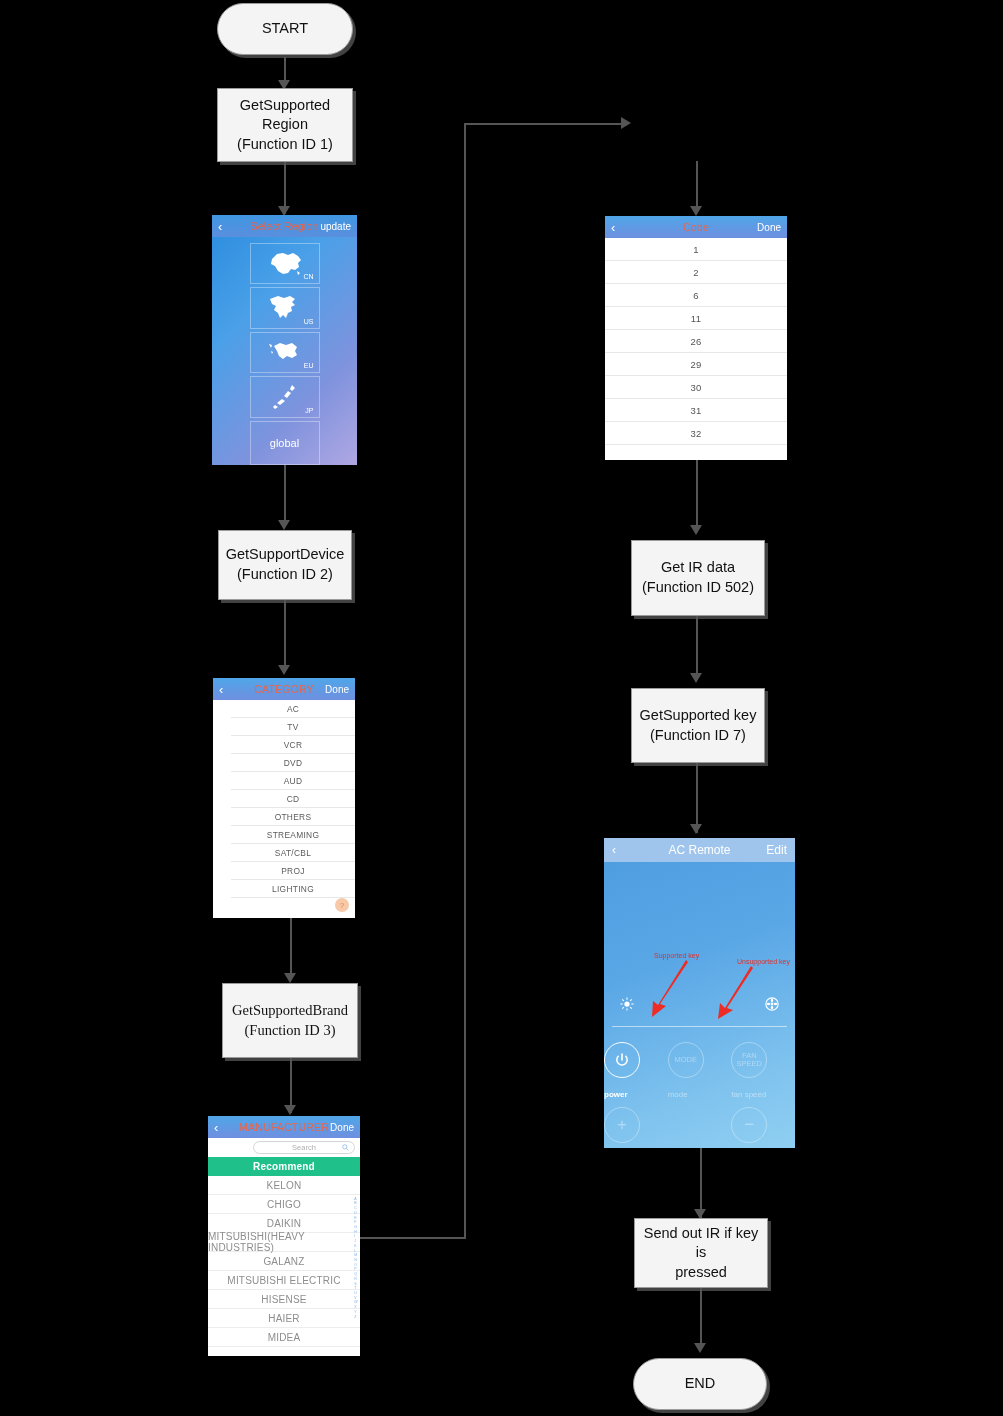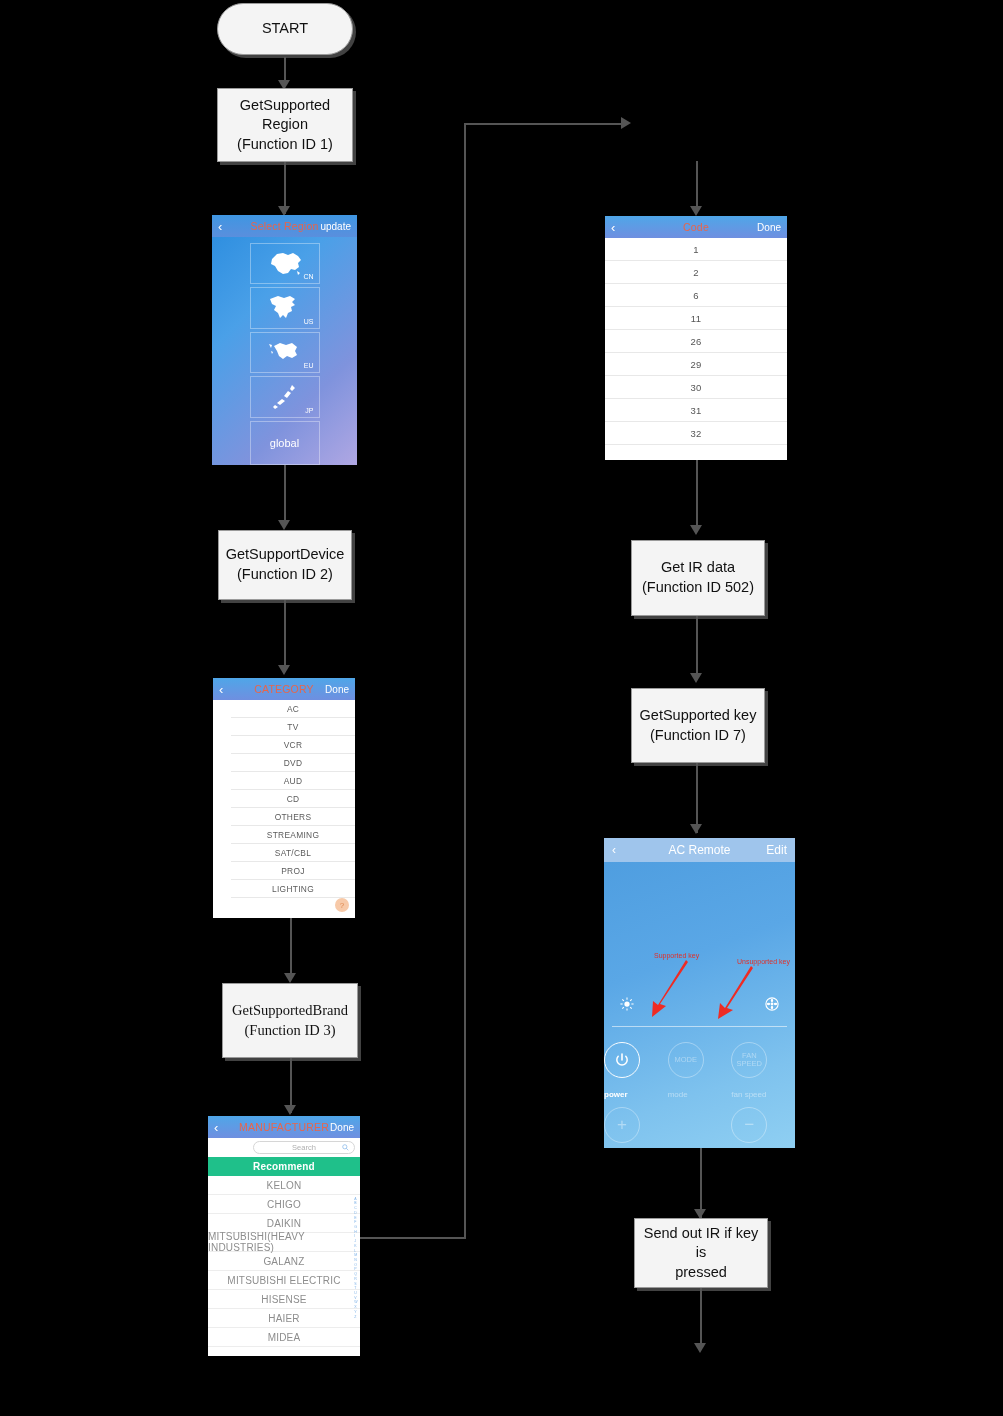--- a/index.html
+++ b/index.html
@@ -438,14 +438,17 @@
   <div class="conn v" style="left:700px; top:1148px; height:70px;"></div>
   <div class="arrowhead" style="left:694px; top:1209px;"></div>
 
   <div class="node" style="left:634px; top:1218px; width:134px; height:70px;">
     <span>Send out IR if key is
 pressed</span>
   </div>
   <div class="conn v" style="left:700px; top:1288px; height:62px;"></div>
   <div class="arrowhead" style="left:694px; top:1343px;"></div>
 
+  <div class="node terminator" style="left:633px; top:1358px; width:134px; height:52px;">
+    <span>END</span>
+  </div>
 
 </div>
 
 </body></html>

